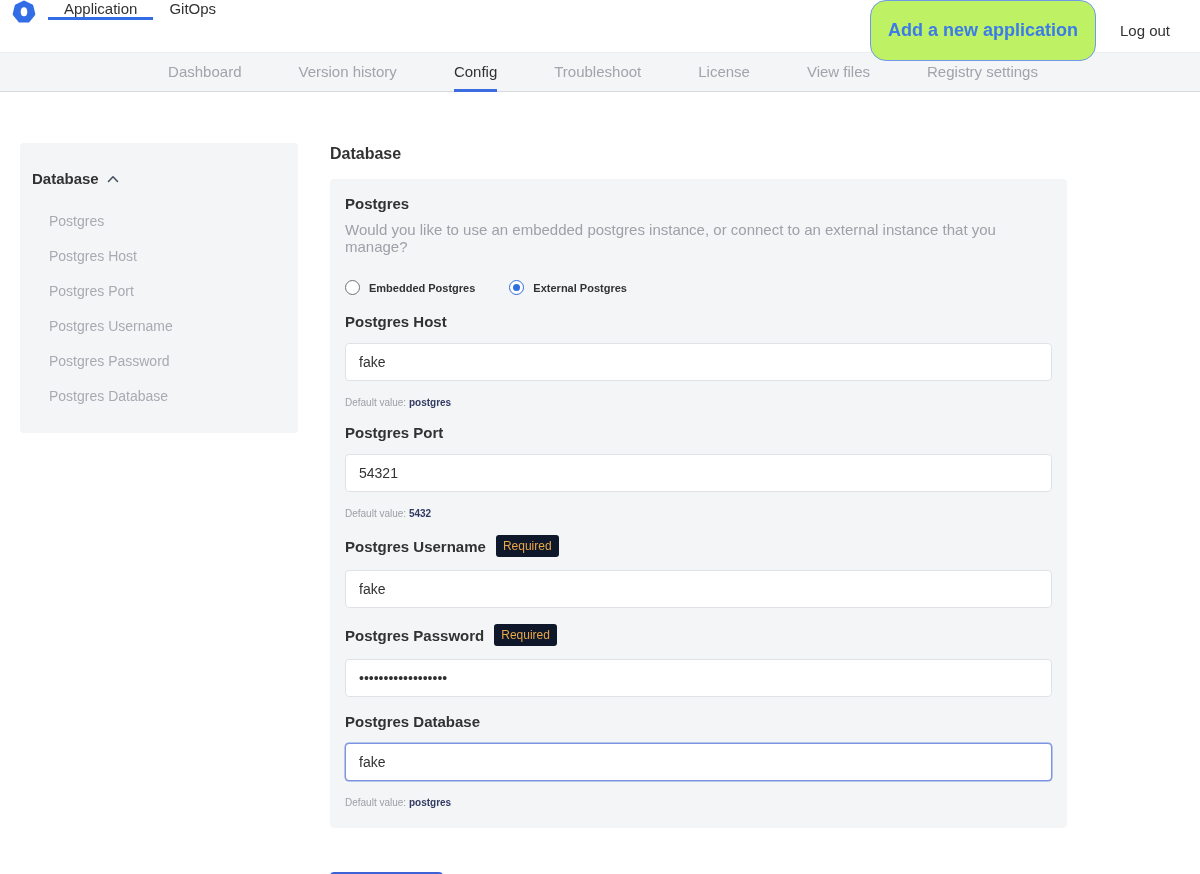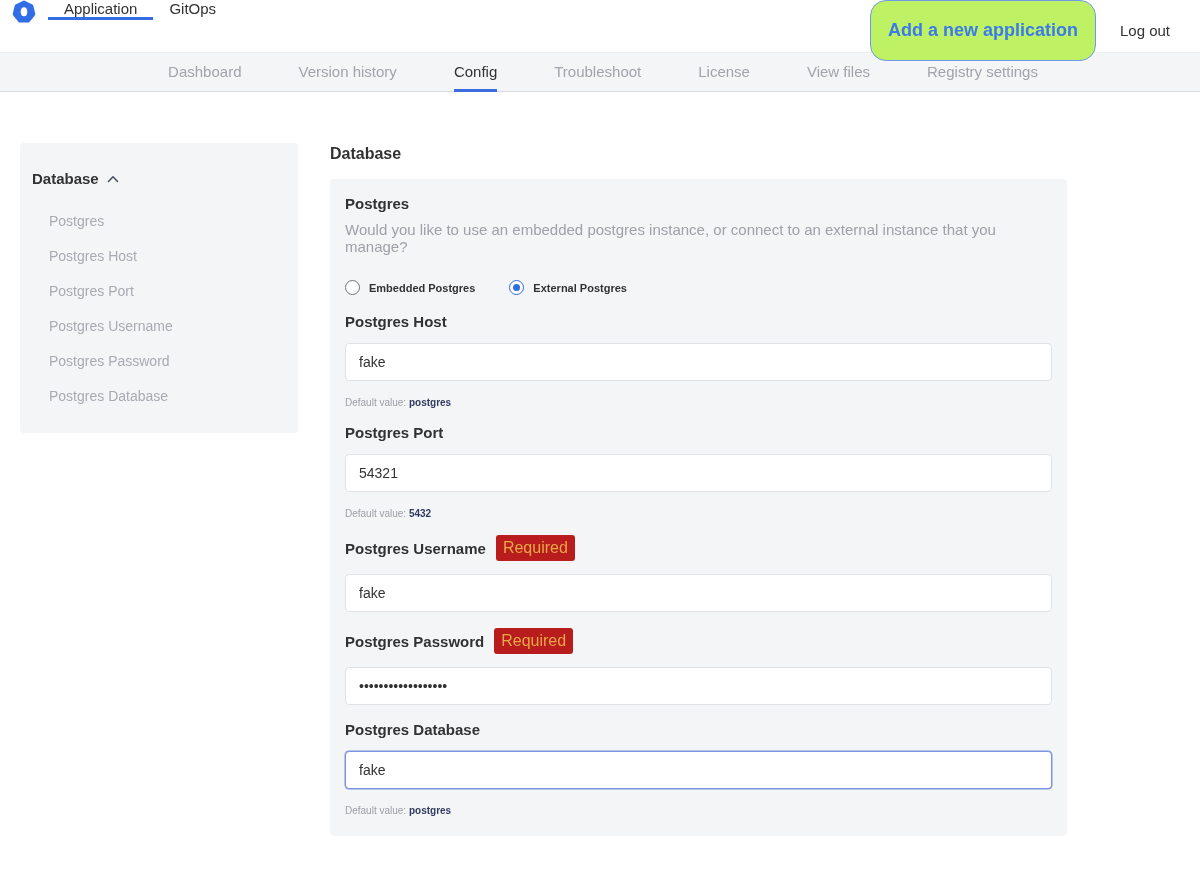--- a/index.html
+++ b/index.html
@@ -147,23 +147,23 @@
     width: 7px; height: 7px;
     border-radius: 50%;
     background: #2f6de0;
   }
   .radio-label { font-size: 11px; font-weight: 600; color: #323232; }
 
   .field { margin-top: 16px; }
   .field-label-row { display: flex; align-items: center; gap: 10px; margin-bottom: 13px; }
   .field-label { font-size: 15px; font-weight: bold; color: #323232; }
   .required-badge {
-    background: #b91c1c;
+    background: #0f172a;
     color: #e9a747;
-    font-size: 16px;
+    font-size: 12px;
     padding: 4px 7px;
     border-radius: 3px;
   }
   .text-input {
     width: 100%;
     height: 38px;
     border: 1px solid #dfe3e8;
     border-radius: 4px;
     background: #fff;
     font-family: inherit;

